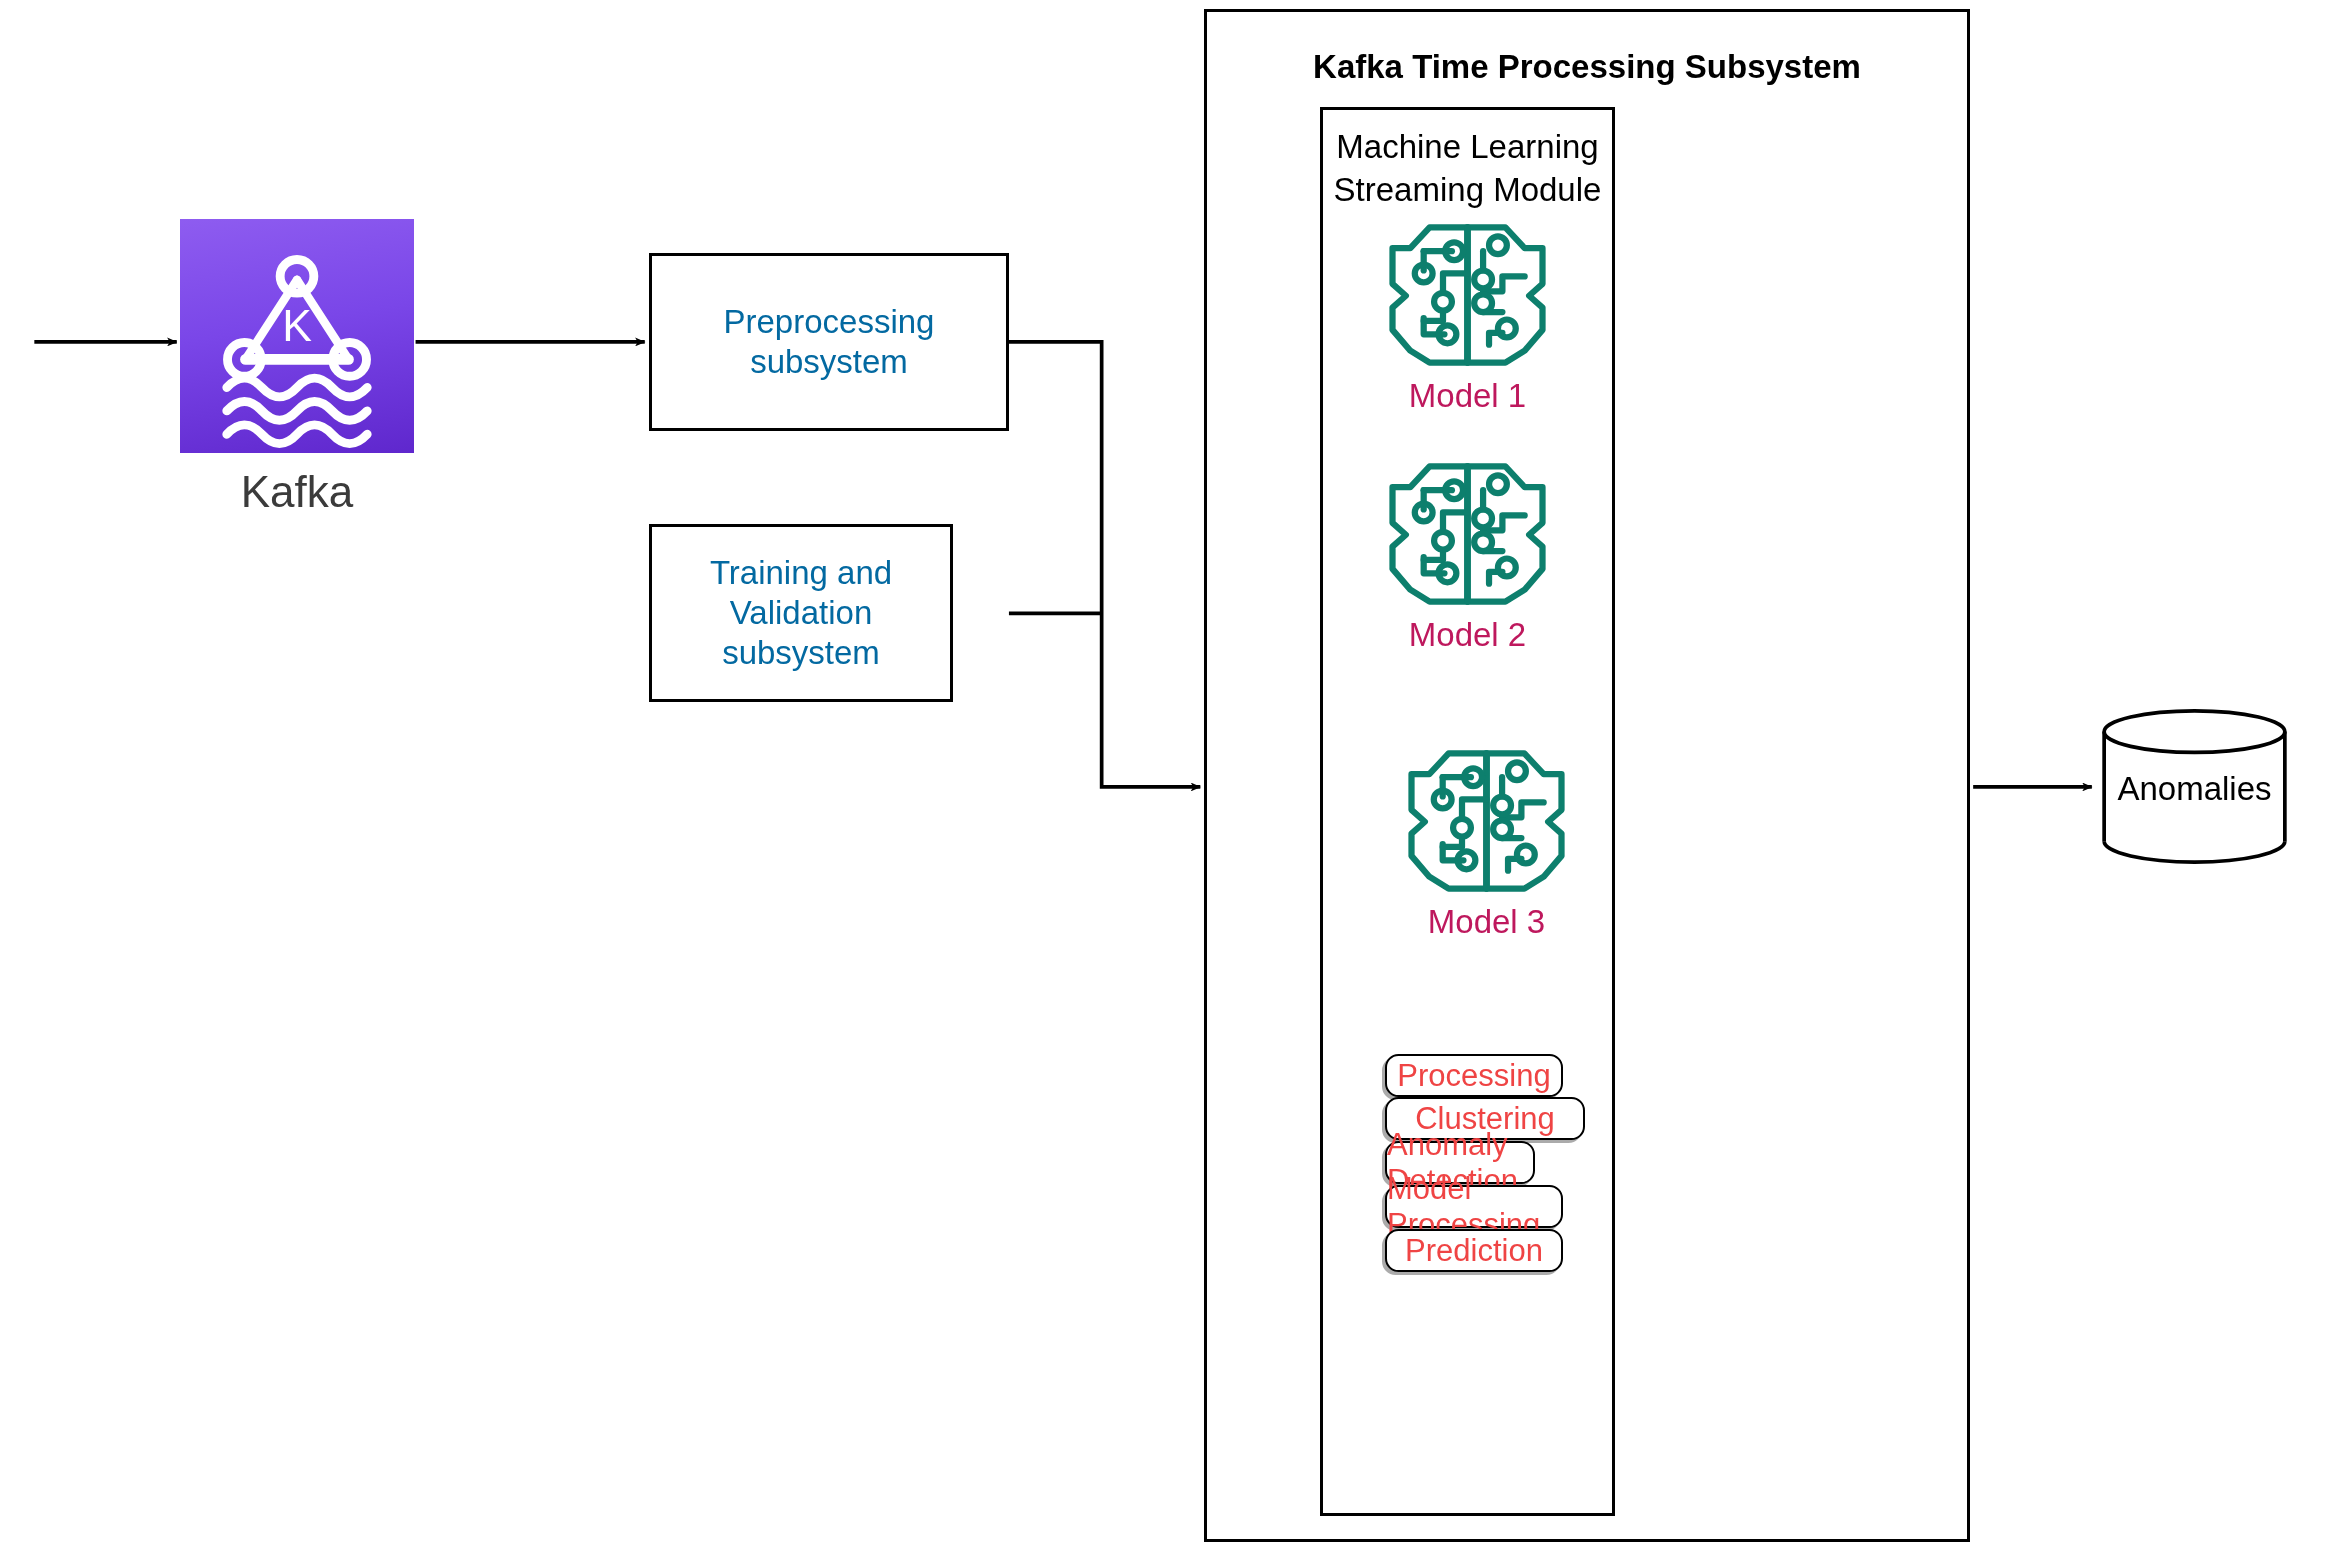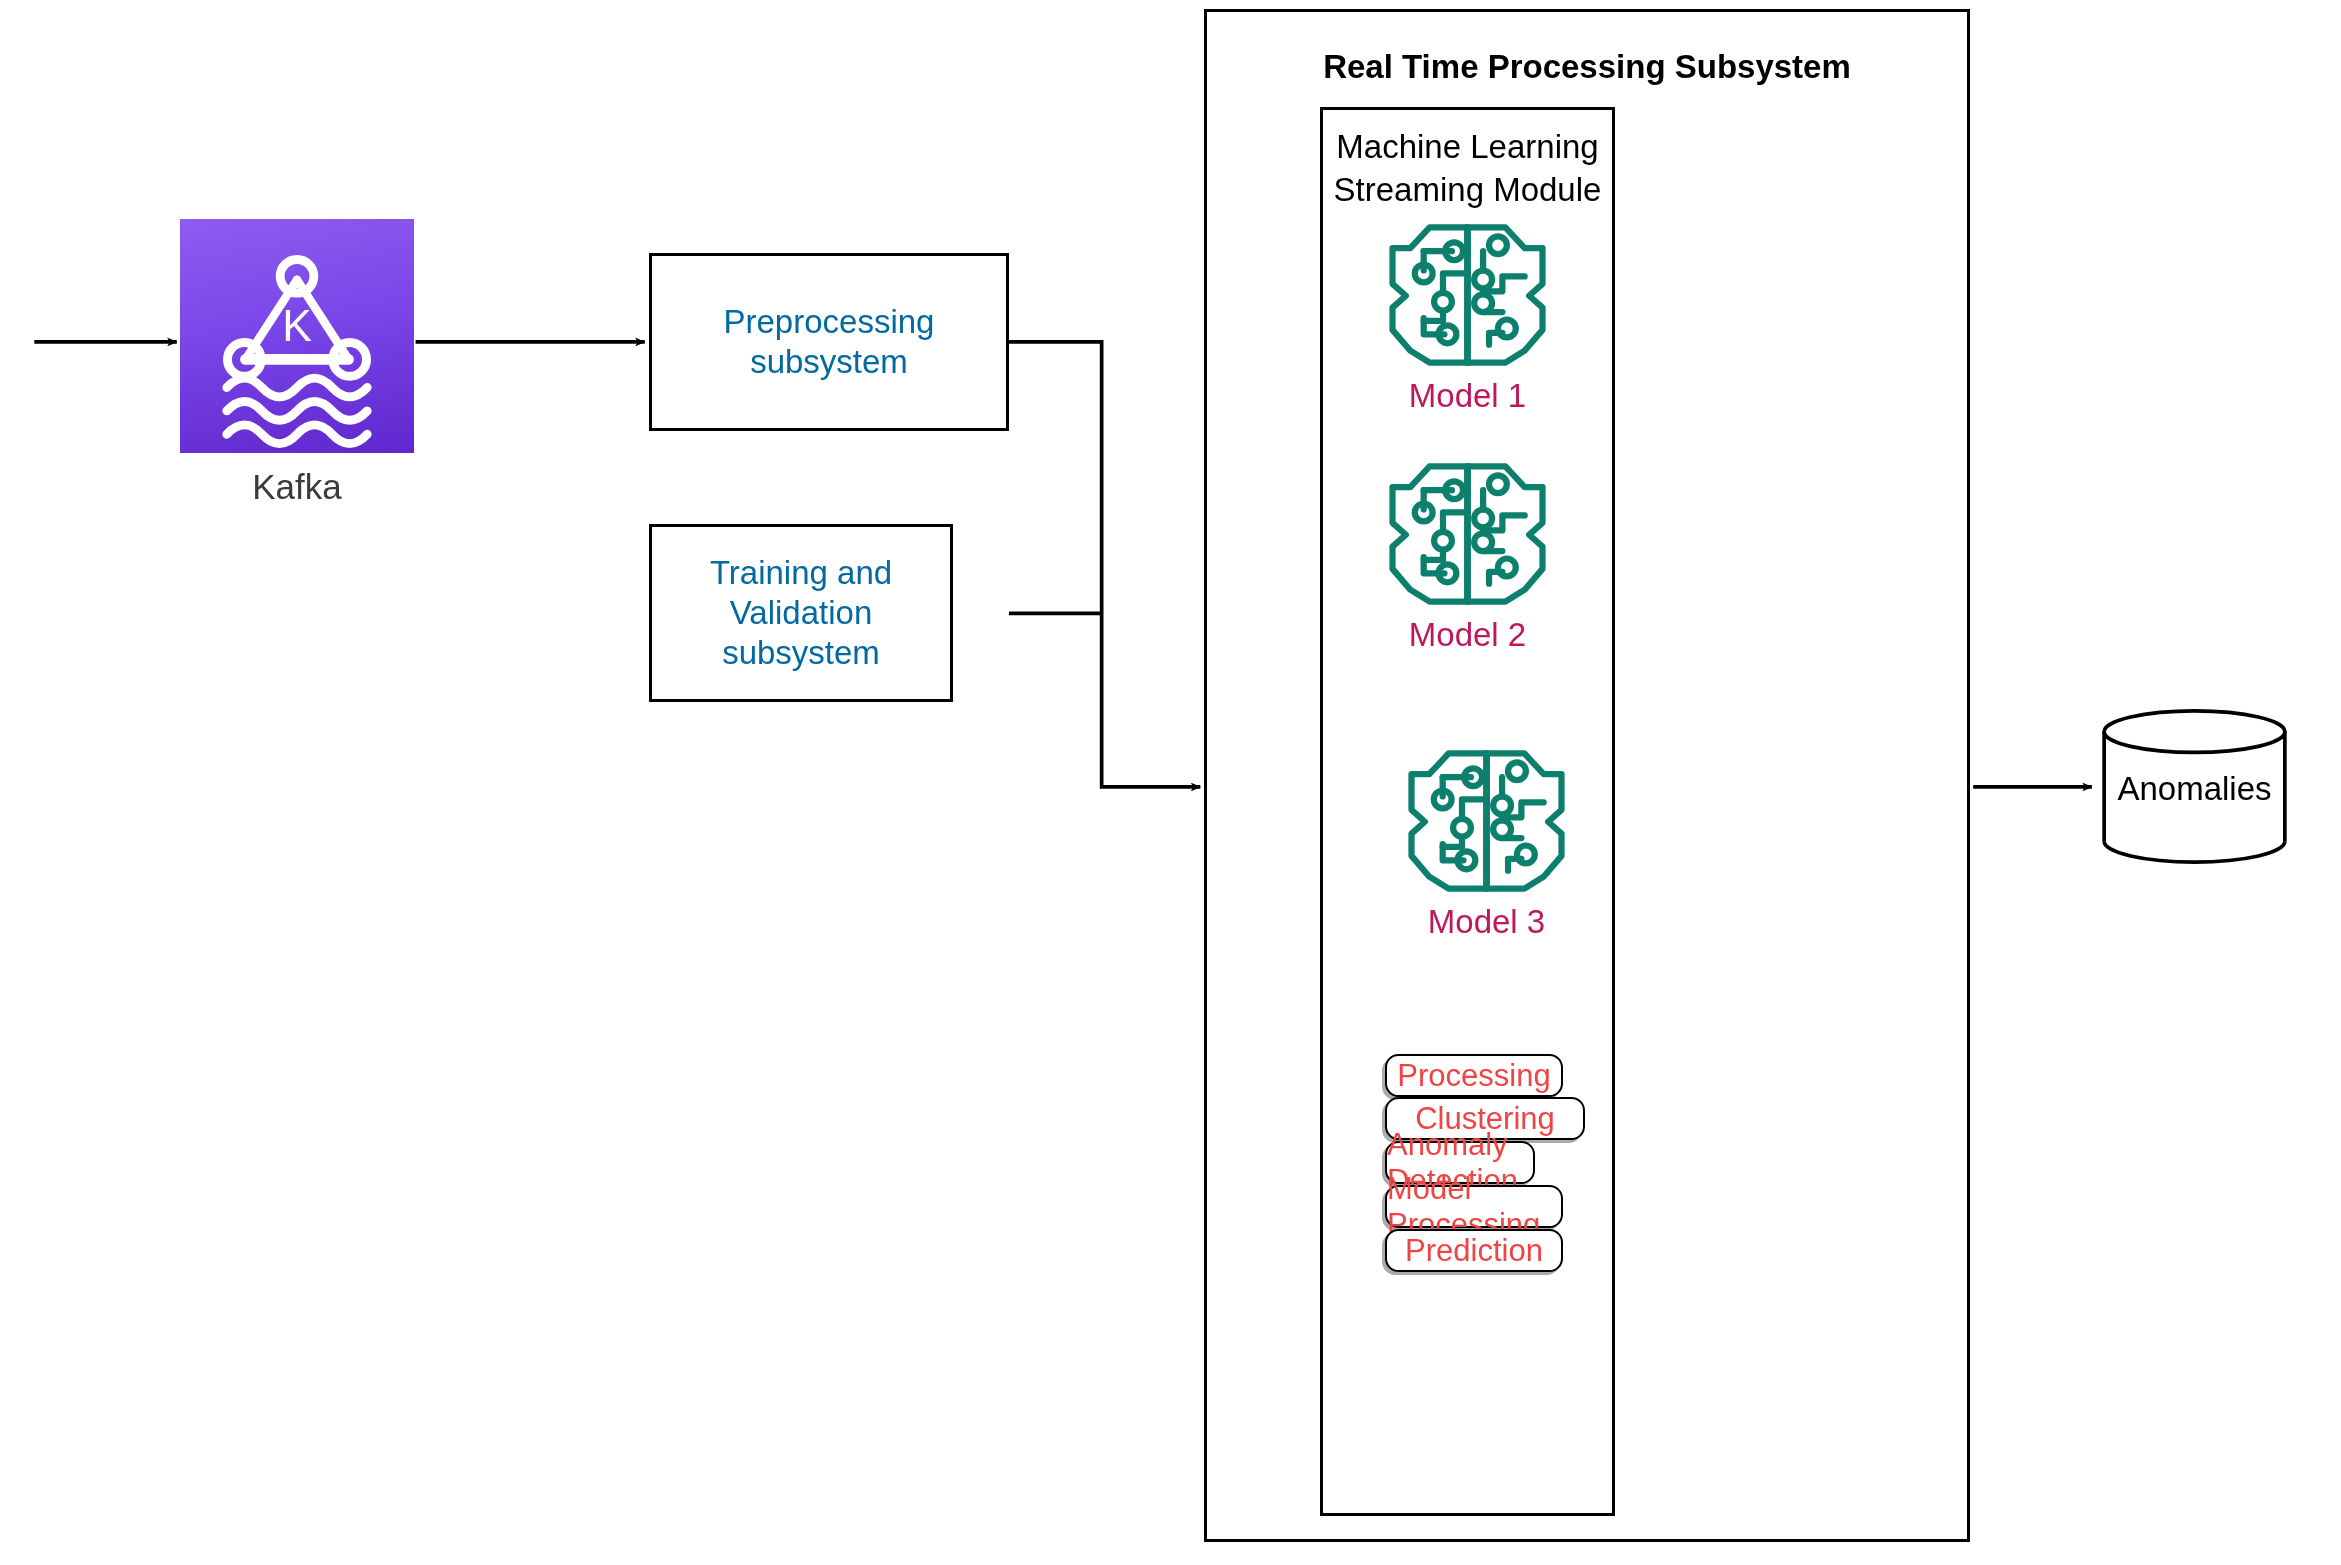--- a/index.html
+++ b/index.html
@@ -109,21 +109,21 @@
   }
 
   
   .kafka-tile {
     position: absolute;
     background: linear-gradient(170deg, #8e5cf0 0%, #7a46e8 45%, #5f27cd 100%);
   }
   .kafka-caption {
     position: absolute;
     text-align: center;
-    font-size: 35px;
+    font-size: 44px;
     color: #3b3b3b;
   }
 
   
   .cylinder-wrap {
     position: absolute;
   }
   .cylinder-label {
     position: absolute;
     left: 0;
@@ -201,21 +201,21 @@
 subsystem</div>
   </div>
 
   <div class="proc-box" style="left:649px; top:524px; width:304px; height:178px;">
     <div class="node-text">Training and
 Validation subsystem</div>
   </div>
 
   <div class="container-box" style="left:1204px; top:9px; width:766px; height:1533px;">
 
-    <div class="container-title" style="top:36px;">Real Time Processing Subsystem</div>
+    <div class="container-title" style="top:36px;">Kafka Time Processing Subsystem</div>
 
     <div class="module-box" style="left:113px; top:95px; width:295px; height:1409px;">
 
       <div class="module-title" style="top:16.3px;">Machine Learning
 Streaming Module</div>
 
       <div class="model-block" style="top:110px;">
         <svg class="model-icon" width="165" height="150" viewBox="0 0 111 101">
           <g fill="none" stroke="#0d7f6d" stroke-width="4.2" stroke-linejoin="round" stroke-linecap="round">
 

